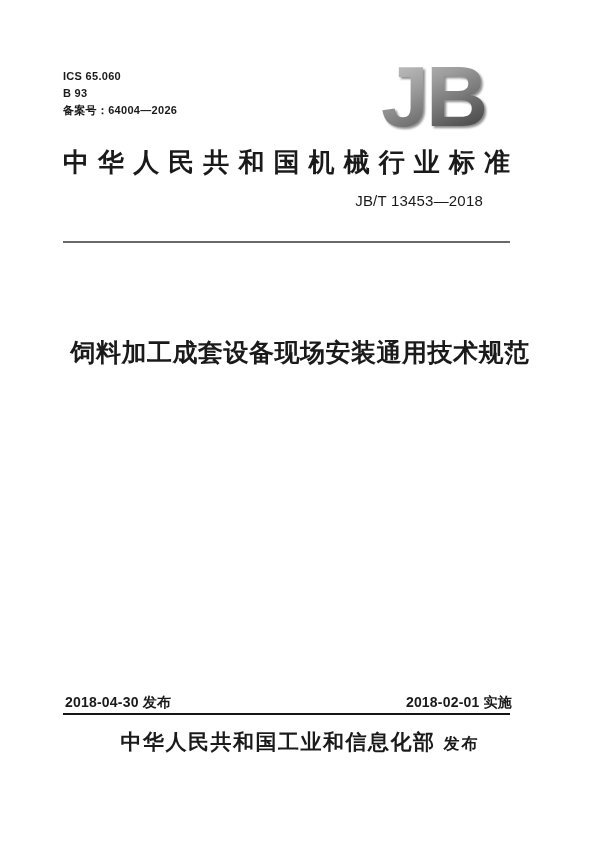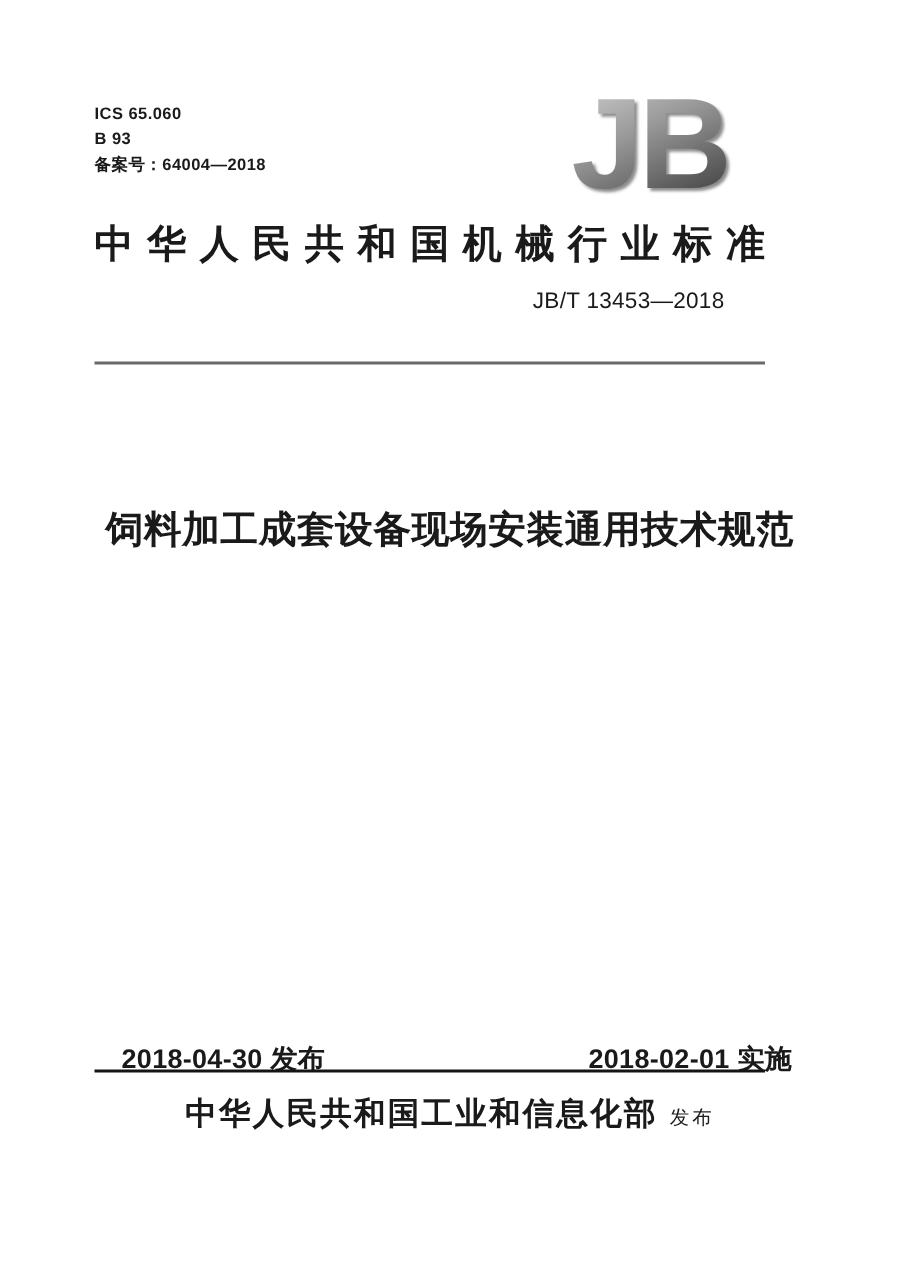--- a/index.html
+++ b/index.html
@@ -95,26 +95,26 @@
     top: 383px;
     width: 520px;
     text-align: center;
     font-family: "Liberation Serif", "DejaVu Serif", serif;
     font-size: 14.5px;
     font-weight: bold;
   }
 
   .dates-row {
     position: absolute;
-    left: 81px;
+    left: 65px;
     top: 682px;
     width: 447px;
     display: flex;
     justify-content: space-between;
-    font-size: 18px;
+    font-size: 14px;
     font-weight: 600;
     letter-spacing: 0.2px;
   }
 
   .rule-black {
     position: absolute;
     left: 63px;
     top: 701px;
     width: 447px;
     height: 2px;
@@ -128,35 +128,35 @@
     width: 520px;
     text-align: center;
     white-space: nowrap;
   }
   .publisher-main {
     font-size: 21px;
     font-weight: 600;
     letter-spacing: 1.5px;
   }
   .publisher-suffix {
-    font-size: 13px;
-    font-weight: 400;
+    font-size: 16px;
+    font-weight: 700;
     margin-left: 8px;
     letter-spacing: 2px;
   }
 </style>
 </head>
 <body>
 
 <div id="page">
 
   <div class="ics-block">
     <div>ICS 65.060</div>
     <div>B 93</div>
-    <div>备案号：64004—2018</div>
+    <div>备案号：64004—2026</div>
   </div>
 
   <div class="jb-logo">JB</div>
 
   <div class="standard-type">中华人民共和国机械行业标准</div>
 
   <div class="standard-number">JB/T 13453—2018</div>
 
   <div class="rule-gray"></div>
 

